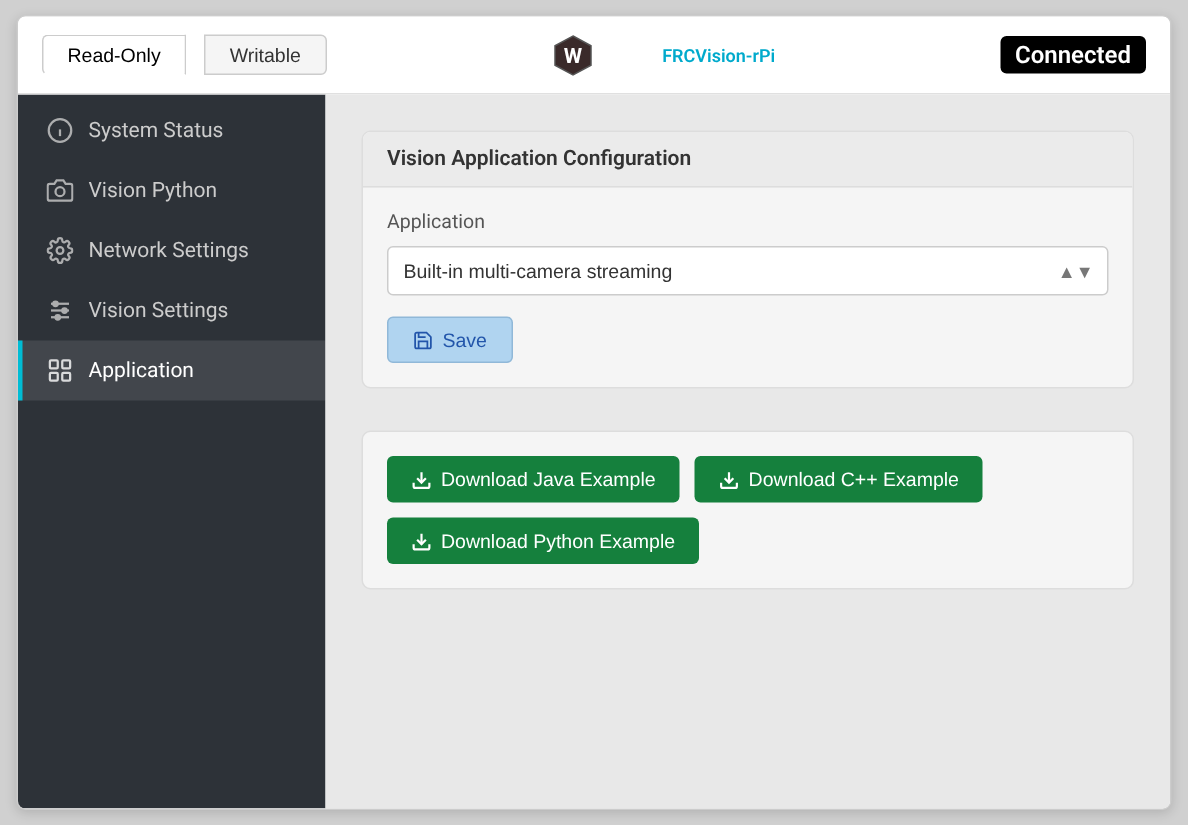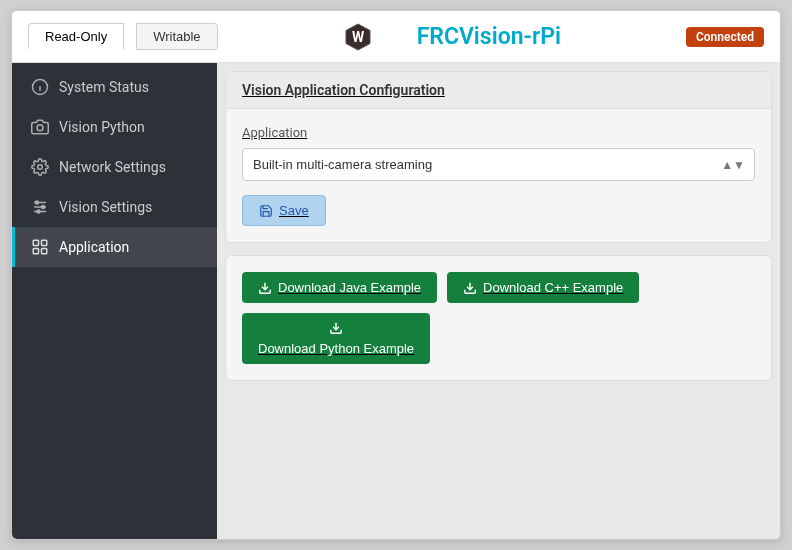--- a/index.html
+++ b/index.html
@@ -60,29 +60,29 @@
     .header-center {
       display: flex;
       align-items: center;
       gap: 8px;
     }
     .logo-hex {
       width: 30px;
       height: 30px;
     }
     .app-title {
-      font-size: 23px;
+      font-size: 12px;
       font-weight: 600;
       color: #00aacc;
       margin-left: 36px;
     }
     .status-badge {
-      background: #c2410c;
+      background: #000000;
       color: #fff;
-      font-size: 12px;
+      font-size: 16px;
       font-weight: 600;
       padding: 3px 10px;
       border-radius: 4px;
     }
     
     .main {
       display: flex;
       flex: 1;
       overflow: hidden;
     }
@@ -112,26 +112,25 @@
     .sidebar-icon {
       width: 18px;
       height: 18px;
       opacity: 0.8;
       flex-shrink: 0;
     }
     
     .content {
       flex: 1;
       background: #e8e8e8;
-      padding: 8px;
+      padding: 24px;
       overflow-y: auto;
       display: flex;
       flex-direction: column;
-      gap: 12px;
-      text-decoration: underline;
+      gap: 28px;
     }
     .card {
       background: #f5f5f5;
       border: 1px solid #ddd;
       border-radius: 6px;
       overflow: hidden;
     }
     .card-header {
       background: #ebebeb;
       border-bottom: 1px solid #ddd;
@@ -314,21 +313,21 @@
             <span>Download Java Example</span>
           </button>
           <button class="dl-btn">
             <svg width="14" height="14" viewBox="0 0 24 24" fill="none" stroke="white" stroke-width="2.5">
               <path d="M21 15v4a2 2 0 0 1-2 2H5a2 2 0 0 1-2-2v-4"></path>
               <polyline points="7 10 12 15 17 10"></polyline>
               <line x1="12" y1="15" x2="12" y2="3"></line>
             </svg>
             <span>Download C++ Example</span>
           </button>
-          <button class="dl-btn" style="flex-basis: auto; flex-direction: column;">
+          <button class="dl-btn" style="flex-basis: auto;">
             <svg width="14" height="14" viewBox="0 0 24 24" fill="none" stroke="white" stroke-width="2.5">
               <path d="M21 15v4a2 2 0 0 1-2 2H5a2 2 0 0 1-2-2v-4"></path>
               <polyline points="7 10 12 15 17 10"></polyline>
               <line x1="12" y1="15" x2="12" y2="3"></line>
             </svg>
             <span>Download Python Example</span>
           </button>
         </div>
       </div>
 

